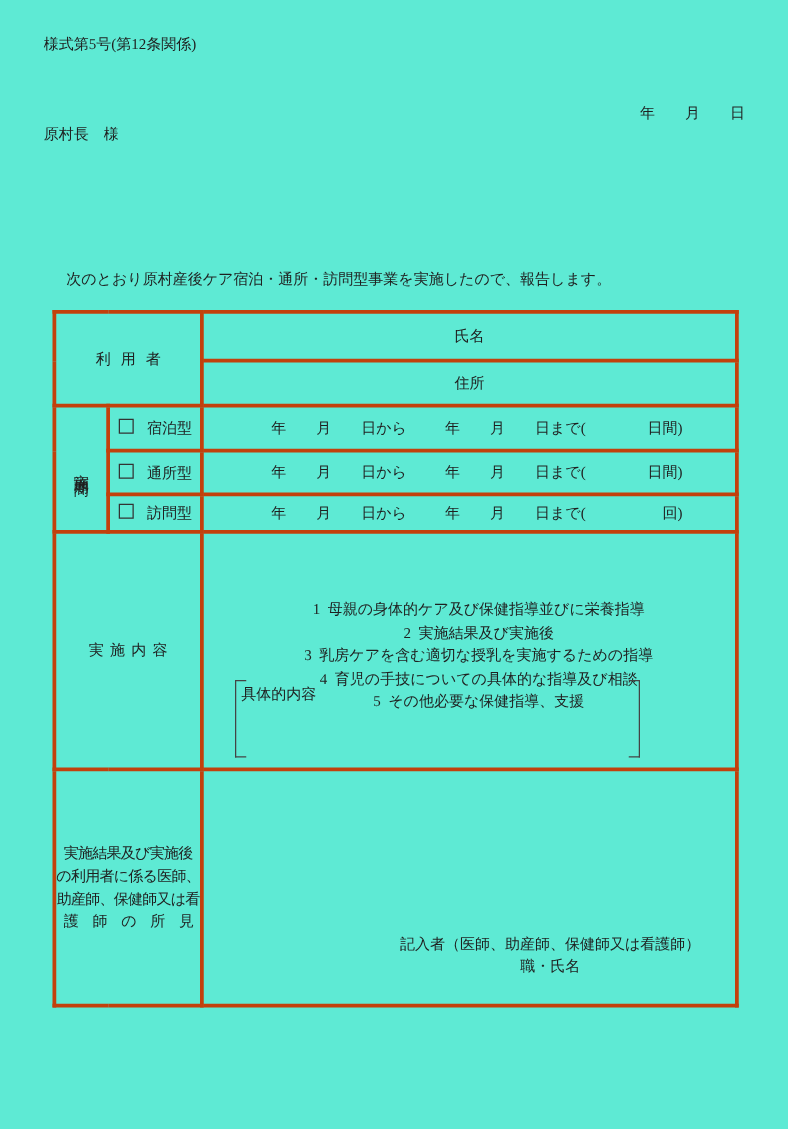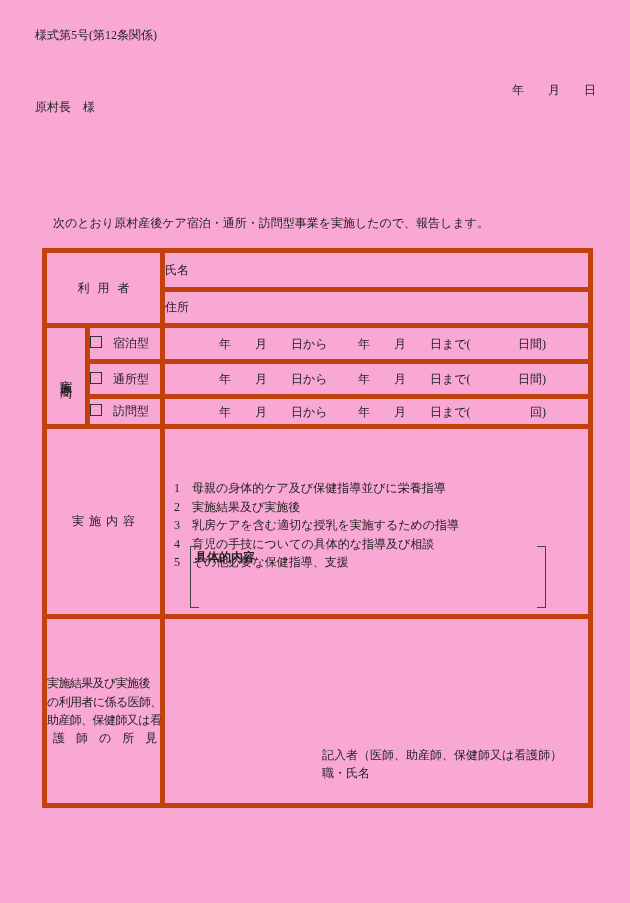--- a/index.html
+++ b/index.html
@@ -1,20 +1,20 @@
 <!DOCTYPE html>
 <html lang="ja"><head>
 <meta charset="utf-8">
 <style>
   html, body { margin: 0; padding: 0; }
   .page {
     position: relative;
     width: 630px;
     height: 903px;
-    background: #f9a8d4;
+    background: #5eead4;
     color: #1f1f1f;
     font-family: "Liberation Serif", "DejaVu Serif", serif;
     font-size: 12px;
     overflow: hidden;
   }
   .abs { position: absolute; white-space: nowrap; }
 
   
   .form-number { left: 35px; top: 27px; }
   .doc-title { left: 193px; top: 63px; font-size: 13px; letter-spacing: 0.3px; }
@@ -29,23 +29,24 @@
   table.form-table {
     position: absolute;
     left: 42px; top: 248px;
     border-collapse: collapse;
     table-layout: fixed;
     width: 546px;
     font-size: 12px;
     color: #1f1f1f;
   }
   table.form-table td {
-    border: 5px solid #c2410c;
+    border: 3px solid #c2410c;
     padding: 0;
     vertical-align: middle;
+    text-align: center;
   }
   .cell-label { padding-left: 8px; }
   .center { text-align: center; }
   .ls8 { letter-spacing: 8px; text-indent: 8px; }
   .ls5 { letter-spacing: 5px; text-indent: 5px; }
   .ls11 { letter-spacing: 11px; text-indent: 6px; }
 
   .v-cell { text-align: center; }
   .v-text {
     display: inline-block;
@@ -67,21 +68,21 @@
 
   .date-cell { position: relative; }
   .date-cell span { position: absolute; top: 50%; transform: translateY(-50%); white-space: nowrap; }
   .d-from { left: 54px; }
   .d-to   { left: 193px; }
   .d-unit { right: 42px; }
 
   .content-cell { position: relative; vertical-align: top; }
   .items { padding: 8px 0 0 7px; line-height: 18.5px; }
   .inum { display: inline-block; width: 18px; padding-left: 2px; }
-  .bracket-area { position: absolute; left: 25px; top: 117px; width: 356px; height: 62px; font-weight: bold; }
+  .bracket-area { position: absolute; left: 25px; top: 117px; width: 324px; height: 62px; }
   .bk { position: absolute; top: 0; bottom: 0; width: 8px; }
   .bk-l { left: 0; border-left: 1px solid #444; border-top: 1px solid #444; border-bottom: 1px solid #444; }
   .bk-r { right: 0; border-right: 1px solid #444; border-top: 1px solid #444; border-bottom: 1px solid #444; }
   .bk-label { position: absolute; left: 5px; top: 3px; white-space: nowrap; }
 
   .findings-label-cell { padding: 0 3px; line-height: 18.3px; }
   .findings-label-cell div { white-space: nowrap; letter-spacing: -0.6px; }
   .findings-label-cell .ls11 { letter-spacing: 11px; white-space: nowrap; }
   .findings-cell { position: relative; vertical-align: top; }
   .recorder { position: absolute; left: 157px; bottom: 21px; line-height: 17.5px; white-space: nowrap; }

